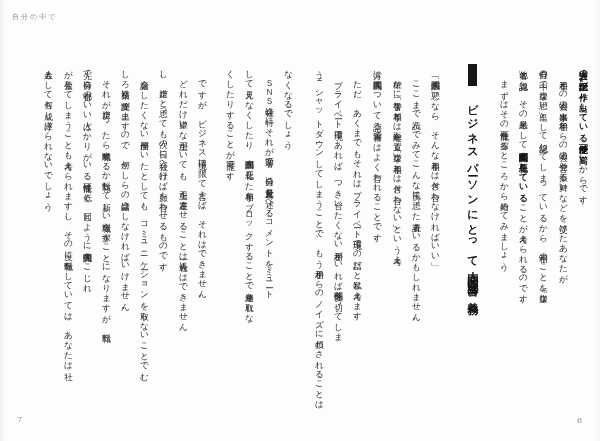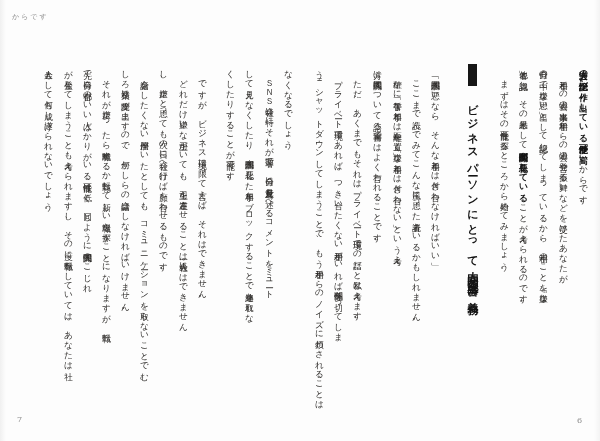--- a/index.html
+++ b/index.html
@@ -45,21 +45,21 @@
   }
   .heading-col .seg{font-size:11px;}
   .bar{
     display:inline-block;width:9px;height:22px;background:#161616;margin-bottom:9px;
   }
 </style>
 </head>
 <body>
 
 <div id="canvas">
-  <div class="running-header">からです</div>
+  <div class="running-header">自分の中で</div>
 
   <div class="page" id="page-left">
       <div class="col" style="left: 282px; top: 64px;"><span class="seg">なくなるでしょう。</span></div>
       <div class="col" style="left: 263px; top: 74px;"><span class="seg">ＳＮＳ社会は特にそれが顕著で、自分に反対意見を述べるコメントをミュート</span></div>
       <div class="col" style="left: 243px; top: 64px;"><span class="seg">して見えなくしたり、人間関係が悪化した相手をブロックすることで連絡を取れな</span></div>
       <div class="col" style="left: 224px; top: 64px;"><span class="seg">くしたりすることが可能です。</span></div>
       <div class="col" style="left: 196px; top: 74px;"><span class="seg">ですが、ビジネス環境に限って言えば、それはできません。</span></div>
       <div class="col" style="left: 177px; top: 74px;"><span class="seg">どれだけ嫌いな上司がいても、上司を左遷させることは一社会人にはできません</span></div>
       <div class="col" style="left: 157px; top: 64px;"><span class="seg">し、嫌だと思っても次の日に会社へ行けば顔を合わせるものです。</span></div>
       <div class="col" style="left: 138px; top: 74px;"><span class="seg">会話をしたくない同僚がいたとしても、コミュニケーションを取らないことでむ</span></div>

